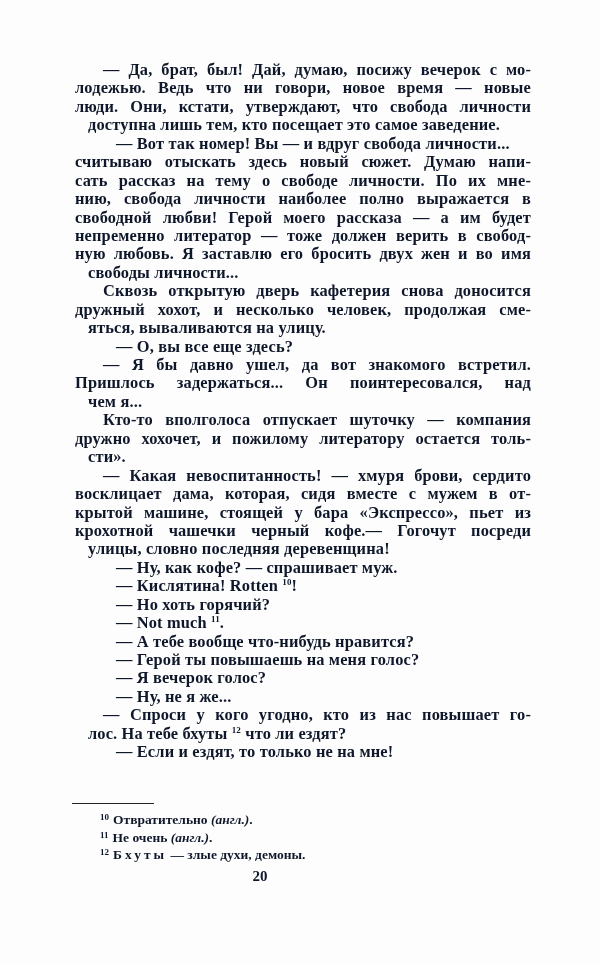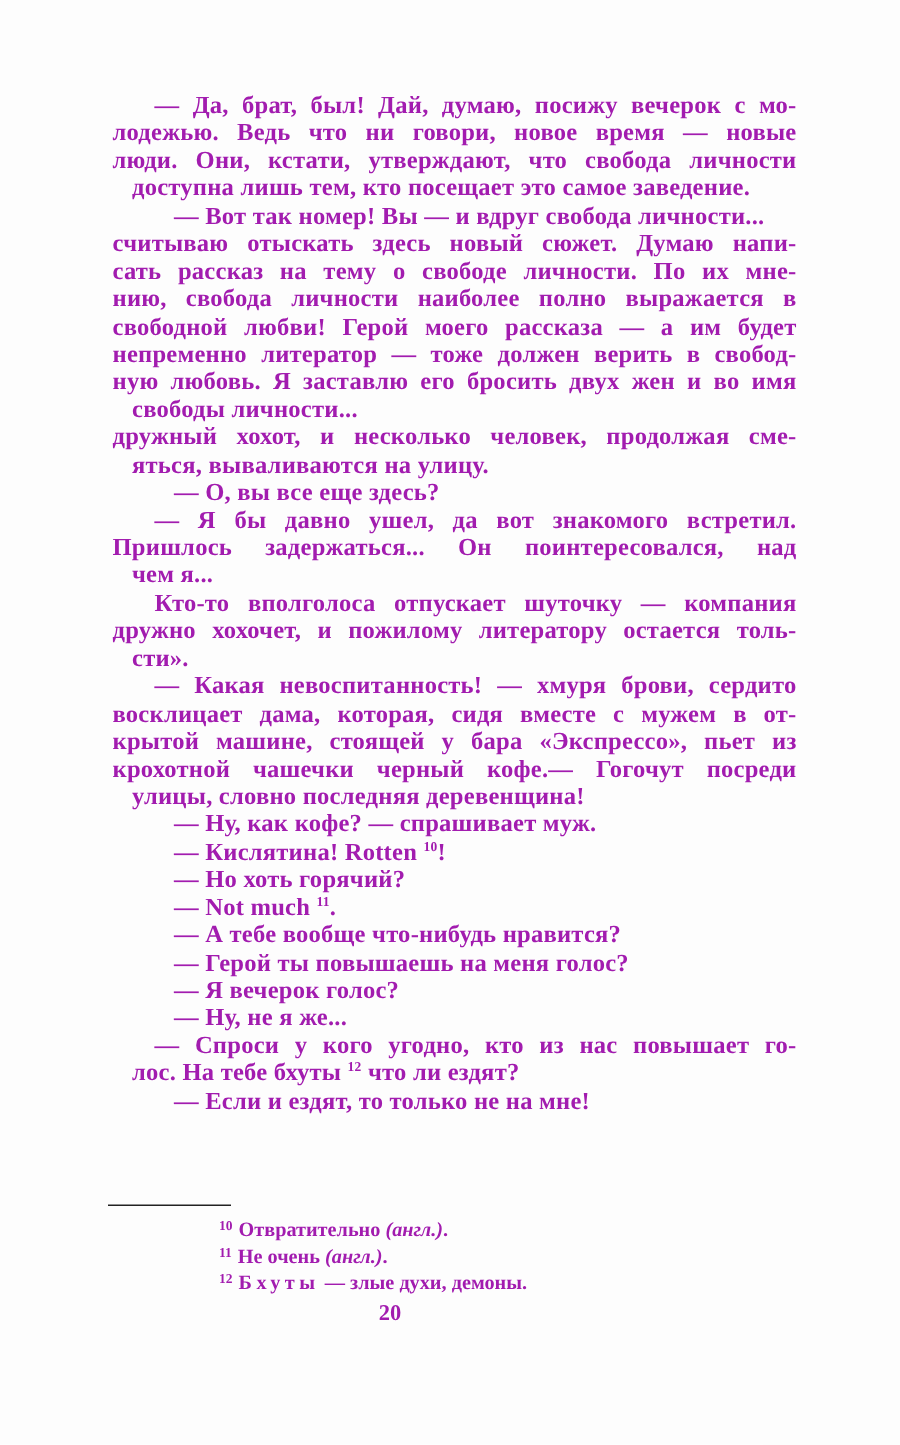--- a/index.html
+++ b/index.html
@@ -1,40 +1,40 @@
 <!DOCTYPE html>
 <html><head>
 <meta charset="utf-8">
 <style>
   html, body { margin: 0; padding: 0; background: #ffffff; }
   body { width: 600px; height: 963px; position: relative; overflow: hidden; }
   .page {
     position: absolute; left: 0; top: 0; width: 600px; height: 963px;
-    background: #fdfdfd; color: #a21caf;
+    background: #fdfdfd; color: #0f172a;
     font-family: "Liberation Serif", "DejaVu Serif", serif;
   }
   .body-text {
     position: absolute; left: 75px; top: 61px; width: 456px;
     font-size: 16.4px; line-height: 18.45px; font-weight: bold;
     letter-spacing: 0.15px;
   }
   .line {
     display: block; white-space: nowrap; text-align: justify;
     text-align-last: justify; height: 18.45px; overflow: visible;
   }
   .line.last { text-align-last: left; margin-left: 13px; }
   .line.indent { padding-left: 28px; }
   sup { font-size: 9px; line-height: 0; vertical-align: 6px; font-weight: bold; }
   .rule {
     position: absolute; left: 72px; top: 803px; width: 82px; height: 0;
     border-top: 1.5px solid #222;
   }
   .footnotes {
     position: absolute; left: 100px; top: 810px; width: 400px;
-    font-size: 13.5px; line-height: 15.5px; font-weight: bold; margin-left: 46px;
+    font-size: 13.5px; line-height: 15.5px; font-weight: bold;
   }
   .fn { display: block; white-space: nowrap; }
   .fn .num { font-size: 9px; vertical-align: 4px; margin-right: 4px; }
   .fn i { font-weight: bold; }
   .spaced { letter-spacing: 3px; }
   .page-number {
     position: absolute; left: 0; width: 520px; top: 868px; text-align: center;
     font-size: 15px; font-weight: bold;
   }
 </style>
@@ -48,20 +48,21 @@
     <span class="line">люди. Они, кстати, утверждают, что свобода личности</span>
     <span class="line last">доступна лишь тем, кто посещает это самое заведение.</span>
     <span class="line indent last">— Вот так номер! Вы — и вдруг свобода личности...</span>
     <span class="line">считываю отыскать здесь новый сюжет. Думаю напи-</span>
     <span class="line">сать рассказ на тему о свободе личности. По их мне-</span>
     <span class="line">нию, свобода личности наиболее полно выражается в</span>
     <span class="line">свободной любви! Герой моего рассказа — а им будет</span>
     <span class="line">непременно литератор — тоже должен верить в свобод-</span>
     <span class="line">ную любовь. Я заставлю его бросить двух жен и во имя</span>
     <span class="line last">свободы личности...</span>
+    <span class="line indent">Сквозь открытую дверь кафетерия снова доносится</span>
     <span class="line">дружный хохот, и несколько человек, продолжая сме-</span>
     <span class="line last">яться, вываливаются на улицу.</span>
     <span class="line indent last">— О, вы все еще здесь?</span>
     <span class="line indent">— Я бы давно ушел, да вот знакомого встретил.</span>
     <span class="line">Пришлось задержаться... Он поинтересовался, над</span>
     <span class="line last">чем я...</span>
     <span class="line indent">Кто-то вполголоса отпускает шуточку — компания</span>
     <span class="line">дружно хохочет, и пожилому литератору остается толь-</span>
     <span class="line last">сти».</span>
     <span class="line indent">— Какая невоспитанность! — хмуря брови, сердито</span>

